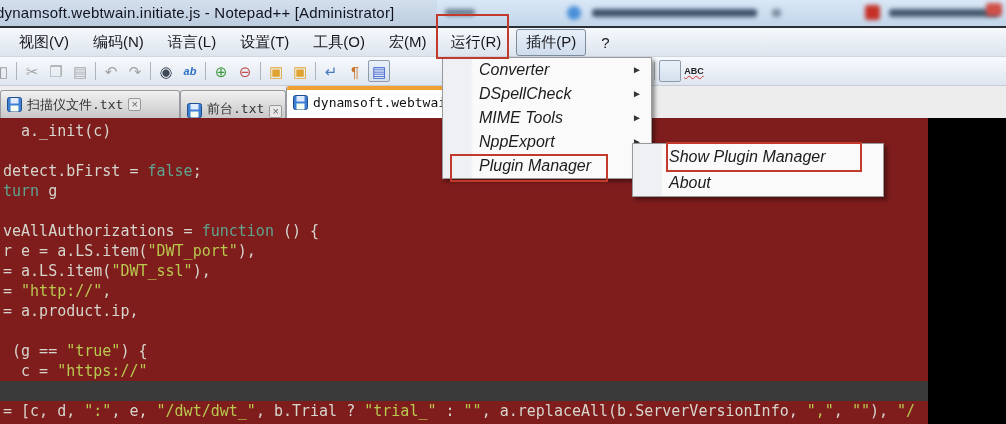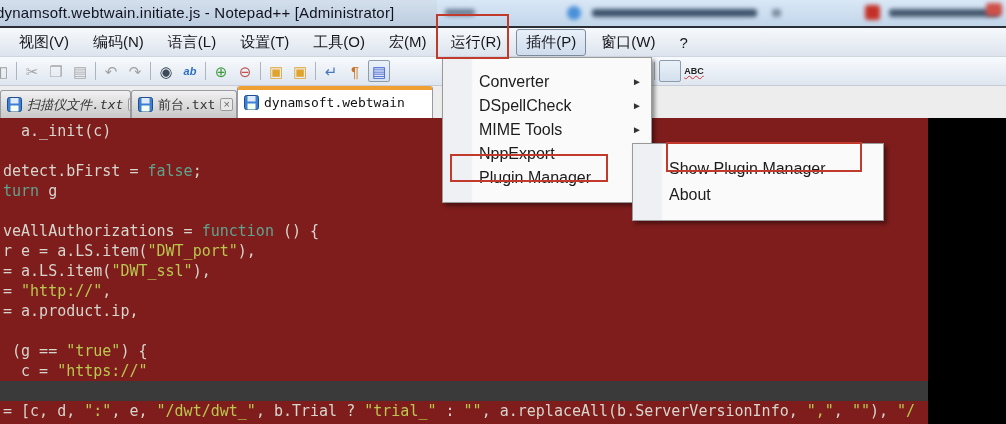--- a/index.html
+++ b/index.html
@@ -91,21 +91,21 @@
     height:20px; font-family:"DejaVu Sans Mono", monospace; font-size:15px; line-height:20px;
     white-space:pre; color:#d6d6cd; position:relative; z-index:1;
   }
   .cline.cur { background:#3a3a3a; margin-left:-3px; padding-left:3px; }
   .tk-d { color:#d6d6cd; } .tk-k { color:#5fa38f; } .tk-s { color:#b9c84e; }
 
   
   .popup {
     position:absolute; border:1px solid #9a9a9a; box-shadow:3px 3px 4px rgba(0,0,0,0.4);
     background:linear-gradient(to right, #eef0f3 0px, #eef0f3 28px, #fafafa 30px);
-    padding:12px 0; z-index:5;
+    padding:0 0; z-index:5;font-style:italic;
   }
   .popup-item {
     position:relative; height:24px; line-height:24px; padding-left:36px; padding-right:24px;
     font-size:16px; color:#1c1c1c; white-space:nowrap;
   }
   .popup-item .subarrow { position:absolute; right:9px; top:0; font-size:10px; color:#333; }
   #plugin-menu { left:442px; top:57px; width:210px; }
   #plugin-submenu { left:632px; top:143px; width:252px; }
   #plugin-submenu .popup-item { height:26px; line-height:26px; }
 
@@ -138,21 +138,20 @@
 
   <div class="menubar">
       <div class="mitem">视图(V)</div>
       <div class="mitem">编码(N)</div>
       <div class="mitem">语言(L)</div>
       <div class="mitem">设置(T)</div>
       <div class="mitem">工具(O)</div>
       <div class="mitem">宏(M)</div>
       <div class="mitem">运行(R)</div>
       <div class="mitem pressed">插件(P)</div>
-      <div class="mitem">窗口(W)</div>
       <div class="mitem">?</div>
     </div>
 
   <div class="toolbar">
       <div class="tbtn clipped">
         <span class="glyph" style="color: rgb(157, 157, 157);">◧</span>
       </div>
       <div class="tsep"></div>
       <div class="tbtn">
         <span class="glyph" style="color: rgb(166, 166, 166);">✂</span>
@@ -208,30 +207,30 @@
       <div class="tbtn">
         <span class="glyph" style="color: rgb(176, 176, 176);">▶</span>
       </div>
       <div class="tsep"></div>
       <div class="tbtn pressed wavy">
         <span class="glyph" style="color: rgb(34, 34, 34); margin-left: 48px;">ABC</span>
       </div>
     </div>
 
   <div class="tabbar">
-      <div class="tab" style="width: 131px; font-style: italic;">
+      <div class="tab" style="width: 180px;">
         <span class="floppy"><svg width="15" height="15" viewBox="0 0 15 15">
             <rect x="0.5" y="0.5" width="14" height="14" rx="2" fill="#3f7fd2" stroke="#1d4e91"></rect>
             <rect x="3.5" y="1" width="8" height="5.5" fill="#dfeaff"></rect>
             <rect x="3.5" y="8.5" width="8" height="6" fill="#f4fff2"></rect>
           </svg></span>
         <span>扫描仪文件.txt</span>
         <span class="closebox">×</span>
       </div>
-      <div class="tab" style="width: 106px;">
+      <div class="tab" style="width: 106px; align-items: flex-end;">
         <span class="floppy"><svg width="15" height="15" viewBox="0 0 15 15">
             <rect x="0.5" y="0.5" width="14" height="14" rx="2" fill="#3f7fd2" stroke="#1d4e91"></rect>
             <rect x="3.5" y="1" width="8" height="5.5" fill="#dfeaff"></rect>
             <rect x="3.5" y="8.5" width="8" height="6" fill="#f4fff2"></rect>
           </svg></span>
         <span>前台.txt</span>
         <span class="closebox">×</span>
       </div>
       <div class="tab active" style="width: 196px;">
         <span class="floppy"><svg width="15" height="15" viewBox="0 0 15 15">

